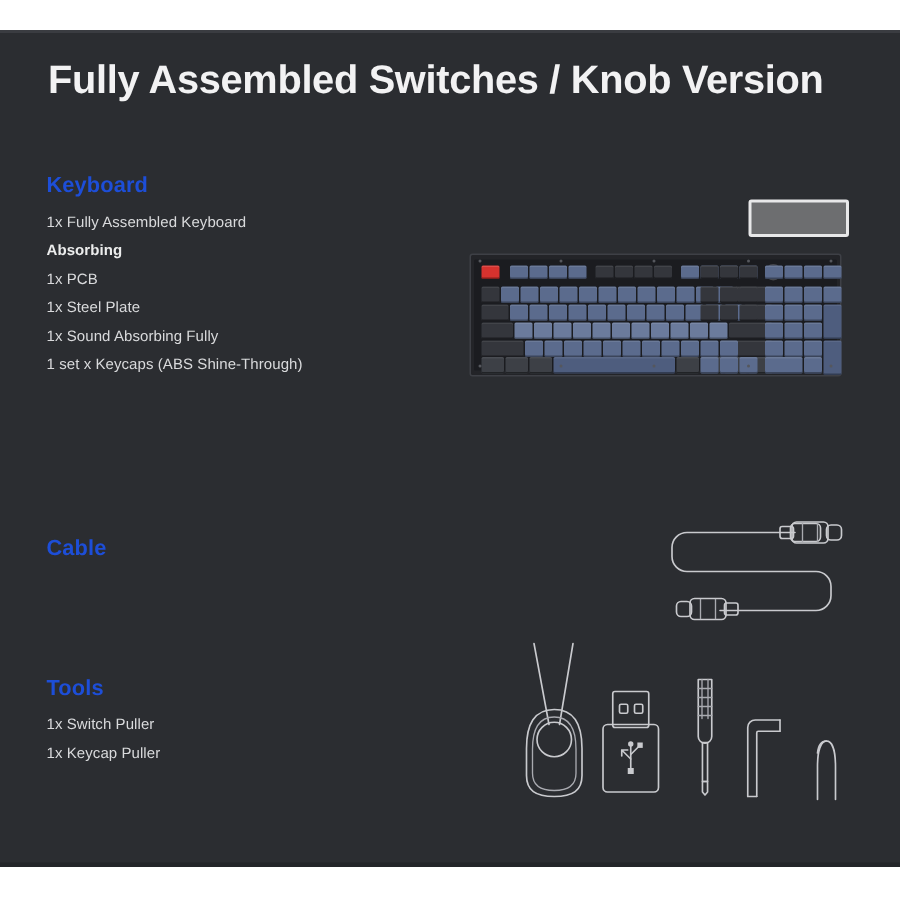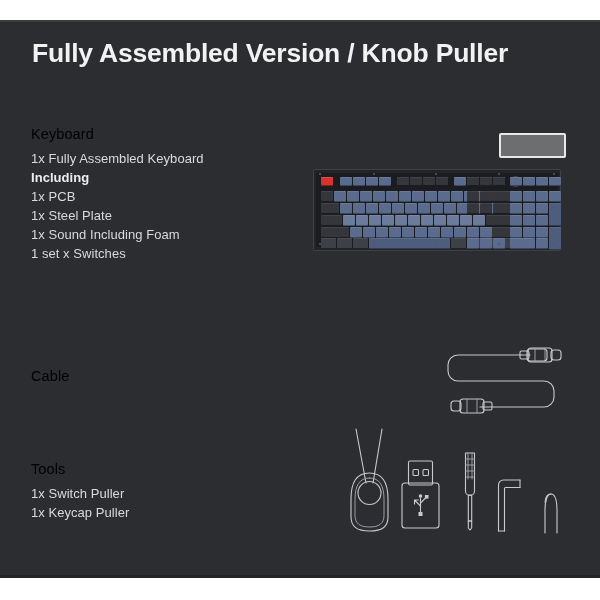--- a/index.html
+++ b/index.html
@@ -44,27 +44,27 @@
     color: #f2f2f3;
     letter-spacing: -0.2px;
     white-space: nowrap;
   }
 
   
   .textcol { position: absolute; left: 31px; top: 110px; width: 270px; }
 
   .sec-head {
     font-size: 14.5px;
-    font-weight: normal;
-    color: #000000;
-    margin: 16px 0 8px 0;
+    font-weight: bold;
+    color: #1d4ed8;
+    margin: 6px 0 8px 0;
     letter-spacing: 0.1px;
   }
   .sec-line {
-    font-size: 13px;
+    font-size: 10px;
     color: #d9dadc;
     line-height: 18.9px;
     white-space: nowrap;
     letter-spacing: 0.05px;
   }
   .sec-line.bold { font-weight: bold; color: #eceded; }
 
   .section-keyboard { position: absolute; left: 0; top: 0; }
   .section-cable { position: absolute; left: 0; top: 242px; }
   .section-tools { position: absolute; left: 0; top: 335px; }
@@ -133,32 +133,32 @@
 </style>
 </head>
 <body>
 
 <div class="page">
   <div class="panel">
     <div class="panel-edge-top"></div>
     <div class="panel-edge-bot"></div>
   </div>
 
-  <div class="title">Fully Assembled Version / Knob Puller</div>
+  <div class="title">Fully Assembled Switches / Knob Version</div>
 
   <div class="textcol">
 
     <div class="section-keyboard">
       <div class="sec-head">Keyboard</div>
       <div class="sec-line">1x Fully Assembled Keyboard</div>
-      <div class="sec-line bold">Including</div>
+      <div class="sec-line bold">Absorbing</div>
       <div class="sec-line">1x PCB</div>
       <div class="sec-line">1x Steel Plate</div>
-      <div class="sec-line">1x Sound Including Foam</div>
-      <div class="sec-line">1 set x Switches</div>
+      <div class="sec-line">1x Sound Absorbing Fully</div>
+      <div class="sec-line">1 set x Keycaps (ABS Shine-Through)</div>
     </div>
 
     <div class="section-cable">
       <div class="sec-head">Cable</div>
     </div>
 
     <div class="section-tools">
       <div class="sec-head">Tools</div>
       <div class="sec-line">1x Switch Puller</div>
       <div class="sec-line">1x Keycap Puller</div>

